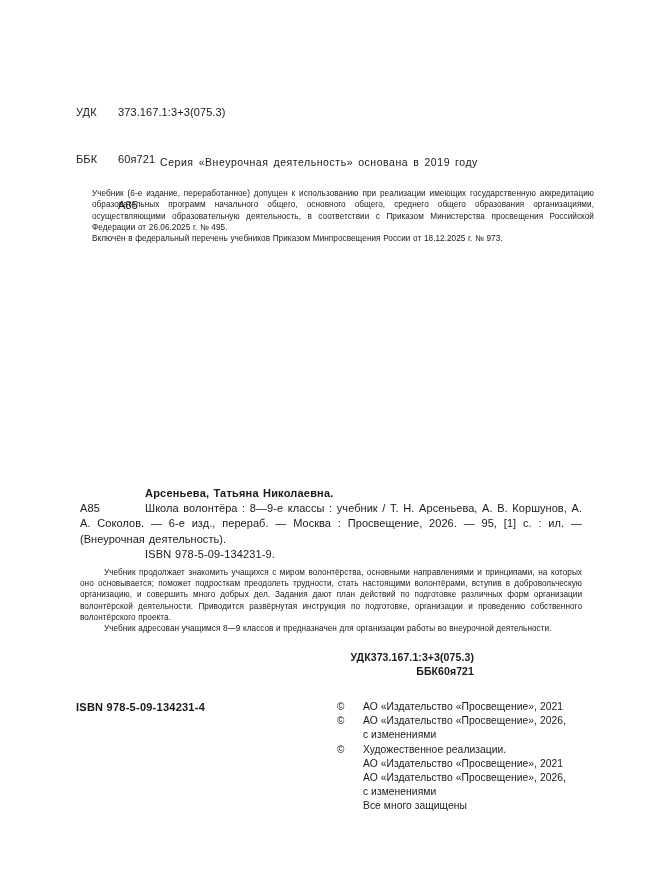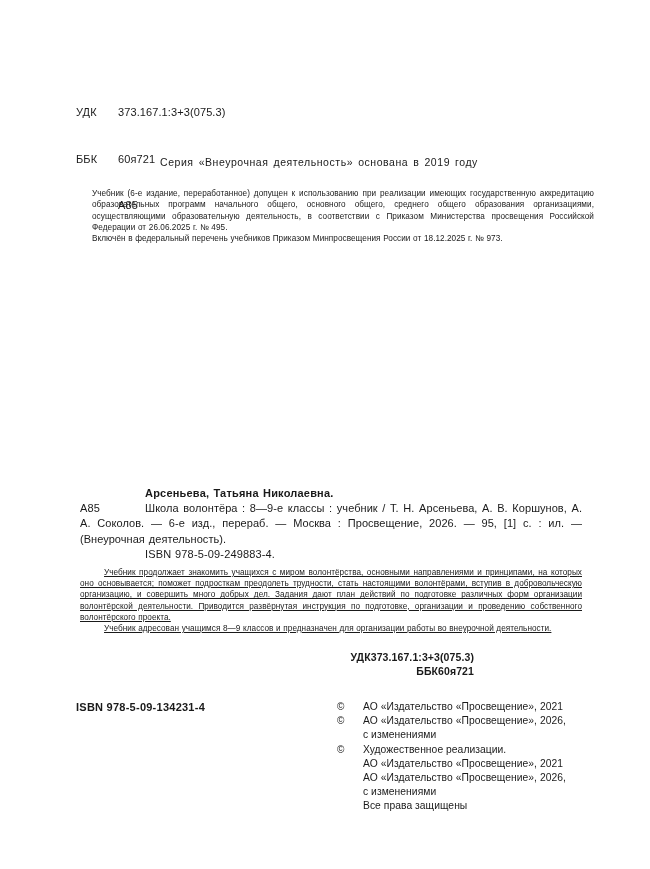--- a/index.html
+++ b/index.html
@@ -113,21 +113,20 @@
     word-spacing: 0.6px;
   }
 
   
   .annot {
     margin-top: 4px;
     font-size: 8.2px;
     line-height: 11.3px;
     letter-spacing: 0.04px;
     word-spacing: 0.3px;
-    text-decoration: underline;
   }
   .annot p {
     margin: 0;
     text-indent: 24px;
     text-align: justify;
     text-justify: inter-word;
   }
   .annot p + p { margin-top: 0; }
 
   
@@ -194,21 +193,21 @@
     <p>Включён в федеральный перечень учебников Приказом Минпросвещения России от 18.12.2025 г. № 973.</p>
   </div>
 
   <div class="blk biblio">
 
     <div class="author-name">Арсеньева, Татьяна Николаевна.</div>
 
     <div class="biblio-body">
       <span class="a85-marker">А85</span>
       <p class="biblio-desc">Школа волонтёра : 8—9-е классы : учебник / Т. Н. Арсеньева, А. В. Коршунов, А. А. Соколов. — 6-е изд., перераб. — Москва : Просвещение, 2026. — 95, [1] с. : ил. — (Внеурочная деятельность).</p>
-      <p class="isbn-line">ISBN 978-5-09-249883-4.</p>
+      <p class="isbn-line">ISBN 978-5-09-134231-9.</p>
     </div>
 
     <div class="annot">
       <p>Учебник продолжает знакомить учащихся с миром волонтёрства, основными направлениями и принципами, на которых оно основывается; поможет подросткам преодолеть трудности, стать настоящими волонтёрами, вступив в добровольческую организацию, и совершить много добрых дел. Задания дают план действий по подготовке различных форм организации волонтёрской деятельности. Приводится развёрнутая инструкция по подготовке, организации и проведению собственного волонтёрского проекта.</p>
       <p>Учебник адресован учащимся 8—9 классов и предназначен для организации работы во внеурочной деятельности.</p>
     </div>
 
   </div>
 
   <div class="blk udk-bottom">
@@ -239,19 +238,19 @@
       </span>
     </div>
 
     <div class="cp-row">
       <span class="cp-mark">©</span>
       <span class="cp-text">
         <div>Художественное реализации.</div>
         <div>АО «Издательство «Просвещение», 2021</div>
         <div>АО «Издательство «Просвещение», 2026,</div>
         <div>с изменениями</div>
-        <div>Все права защищены</div>
+        <div>Все много защищены</div>
       </span>
     </div>
 
   </div>
 
 </div>
 
 </body></html>

